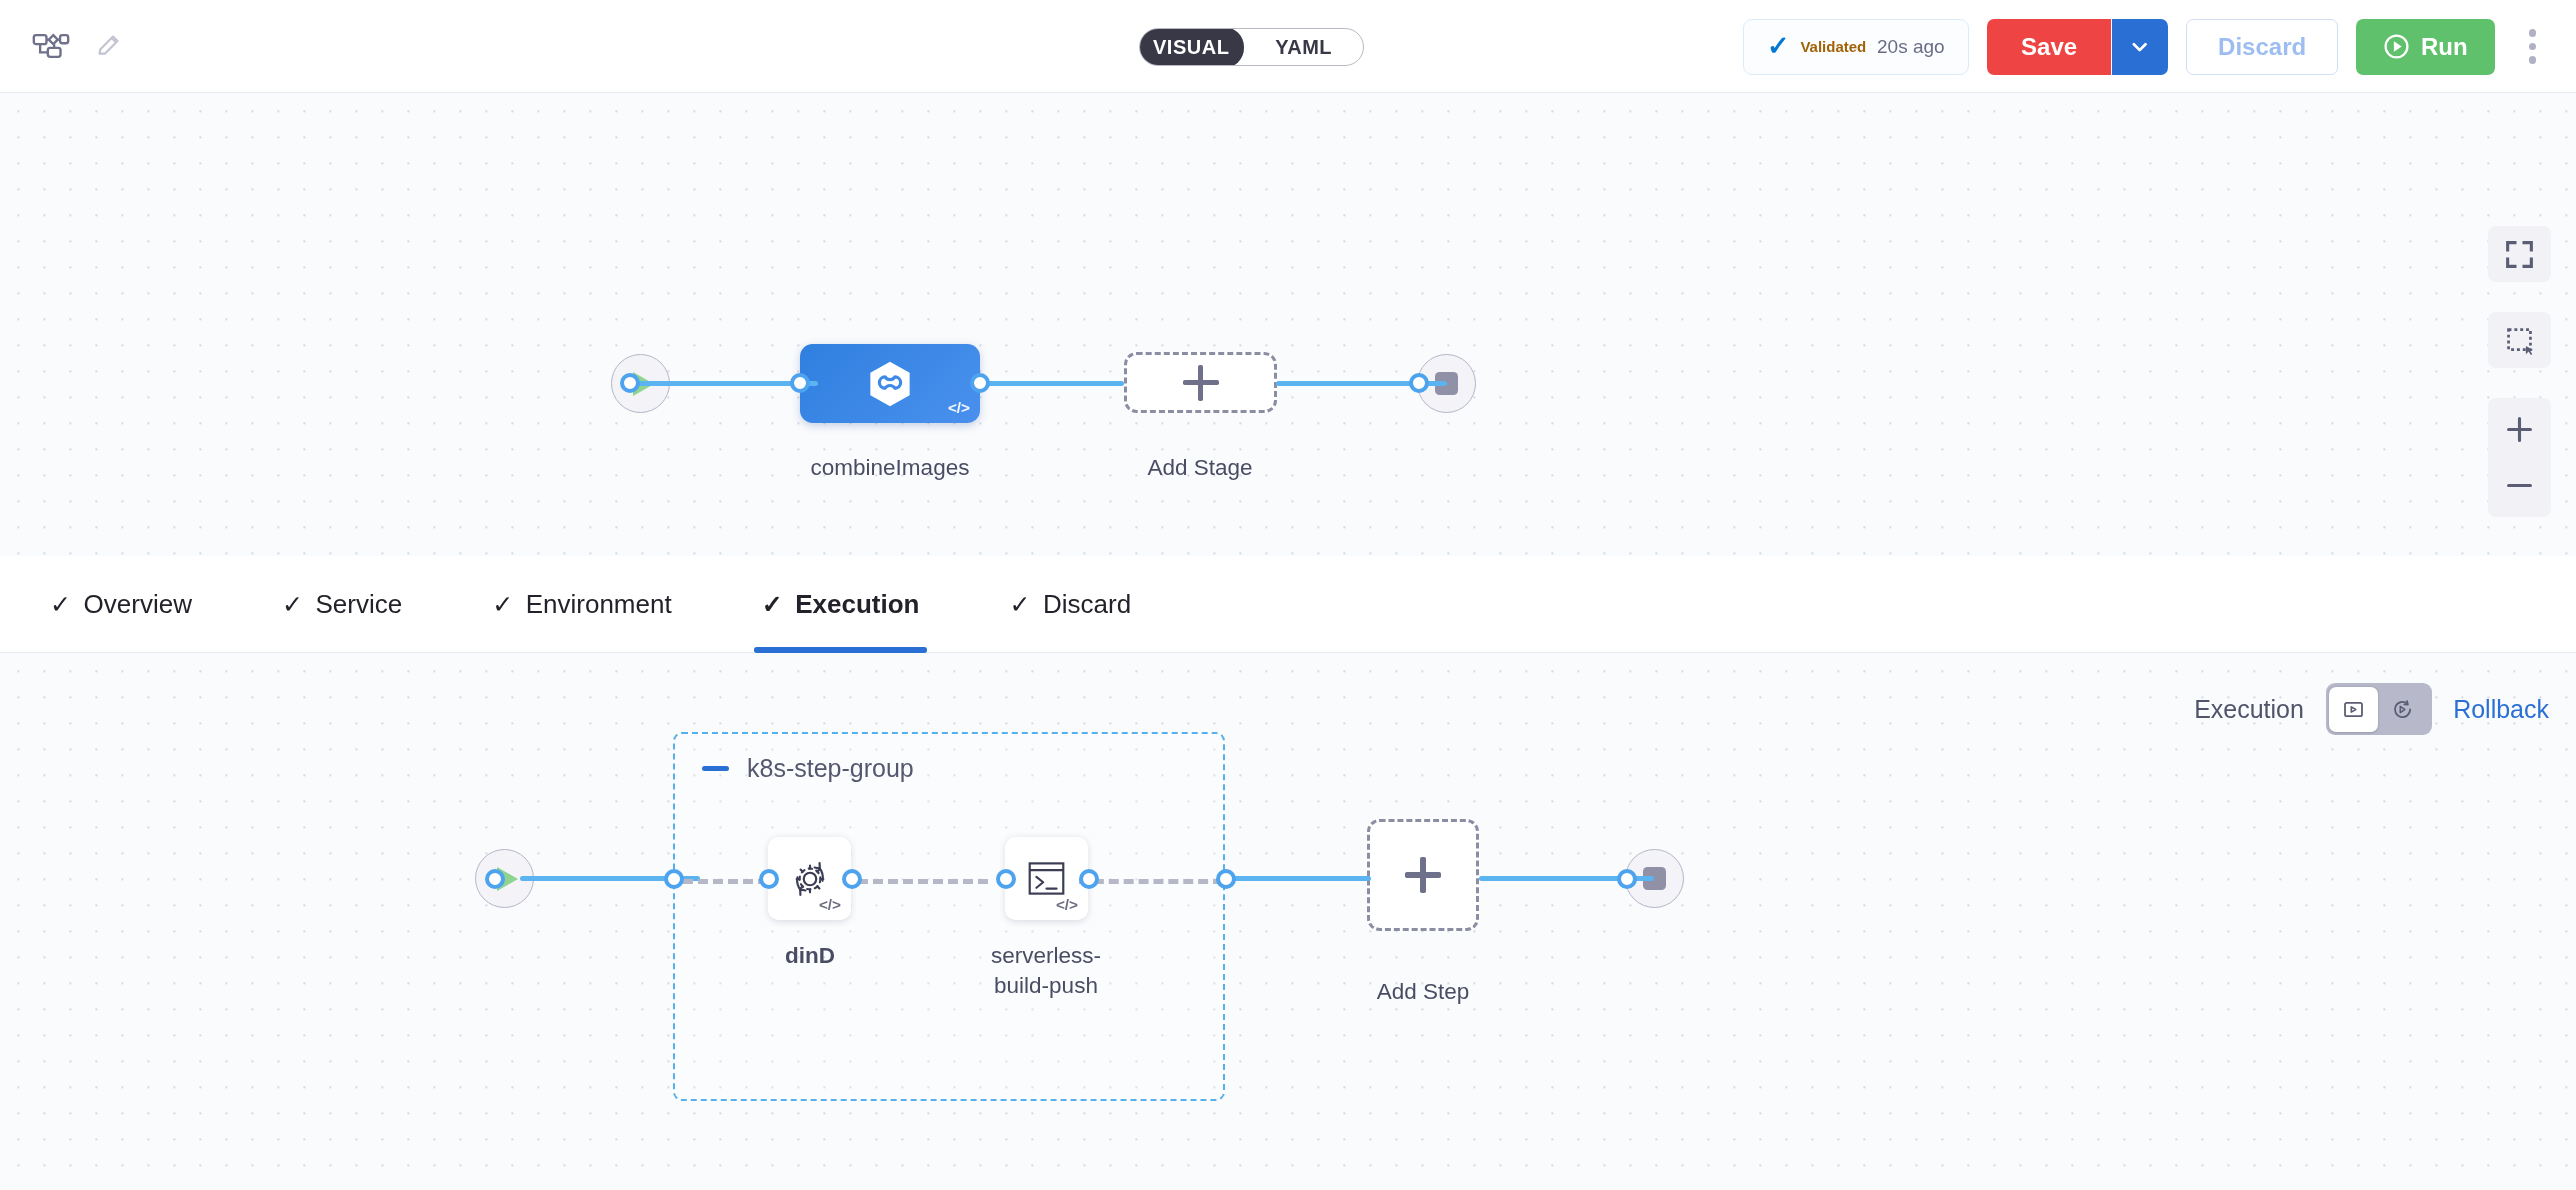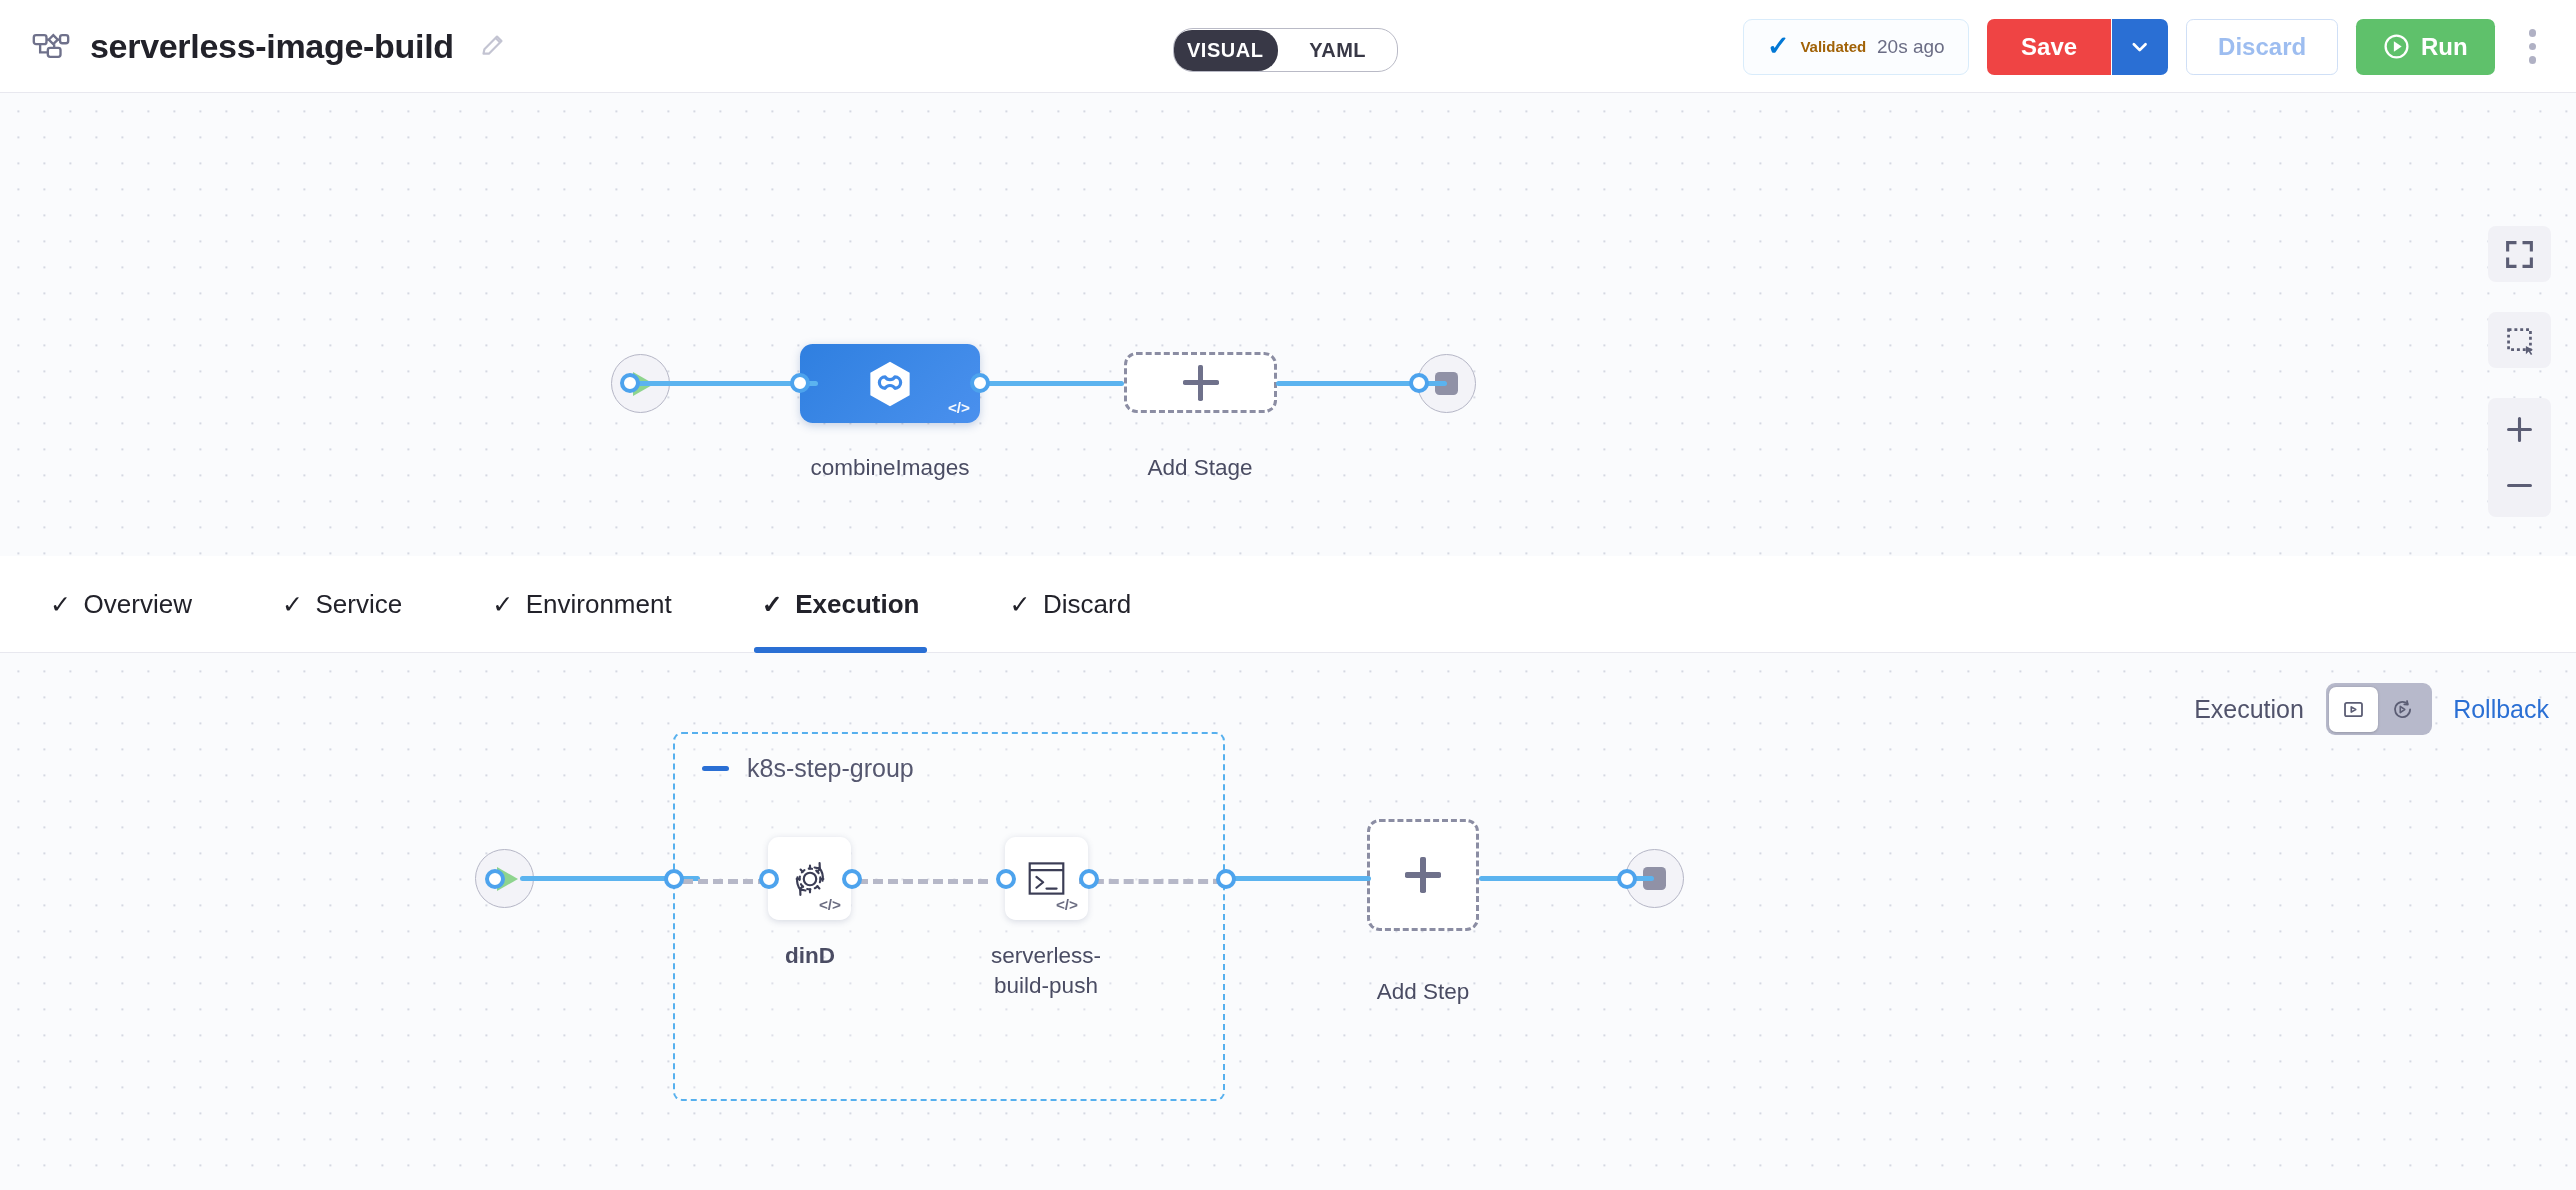--- a/index.html
+++ b/index.html
@@ -21,22 +21,22 @@
   .hdr-left { display: flex; align-items: center; gap: 20px; padding-left: 32px; }
   .pipeline-icon { width: 38px; height: 38px; display: block; }
   .pipeline-title {
     font-size: 34px; font-weight: bold; color: #22222a;
     letter-spacing: -0.3px; white-space: nowrap;
   }
   .edit-pencil { width: 27px; height: 27px; margin-left: 5.4px; display: block; }
 
   
   .mode-toggle {
-    position: absolute; left: 1173px; top: 28px;
-    height: 44px; width: 225px;
+    position: absolute; left: 1139px; top: 28px;
+    height: 38px; width: 225px;
     border: 1.8px solid #b9bac6; border-radius: 20px;
     background: #ffffff; display: flex; align-items: center; overflow: hidden;
   }
   .mode-btn {
     height: 38px; display: flex; align-items: center; justify-content: center;
     font-size: 20px; font-weight: bold; letter-spacing: 0.5px;
   }
   .mode-btn.active { background: #383846; color: #ffffff; width: 106px; border-radius: 20px; margin: -1.8px 0 -1.8px -1.8px; height: 41px; }
   .mode-btn.inactive { color: #383846; flex: 1; text-align: right; }
 
@@ -209,21 +209,20 @@
   <div class="hdr-left">
     <span class="pipeline-icon">
       <svg viewBox="0 0 42 42" width="38" height="38">
         <rect x="2" y="9" width="14" height="10" rx="2.5" fill="none" stroke="#6f718b" stroke-width="2.6"></rect>
         <rect x="17.5" y="23" width="14" height="10" rx="2.5" fill="none" stroke="#6f718b" stroke-width="2.6"></rect>
         <rect x="31" y="9" width="9" height="9" rx="2.5" fill="none" stroke="#6f718b" stroke-width="2.6"></rect>
         <path d="M23.5 9 L28.5 14 L23.5 19 L18.5 14 Z" fill="none" stroke="#6f718b" stroke-width="2.6"></path>
         <path d="M16 14 h2.5 M28.5 14 h2.5 M9 19 v9 h8.5 M24.5 19 v4" fill="none" stroke="#6f718b" stroke-width="2.6"></path>
       </svg>
     </span>
-    <span class="pipeline-title">serverless-image-build</span>
     <span class="edit-pencil">
       <svg viewBox="0 0 30 30" width="27" height="27">
         <path d="M5 23 L6 18 L20 4 L25 9 L11 23 Z" fill="none" stroke="#c3c4d2" stroke-width="2.4" stroke-linejoin="round"></path>
         <path d="M18.5 5.5 L23.5 10.5" stroke="#c3c4d2" stroke-width="2.4"></path>
       </svg>
     </span>
   </div>
 
   <div class="mode-toggle">
     <div class="mode-btn active">VISUAL</div>

